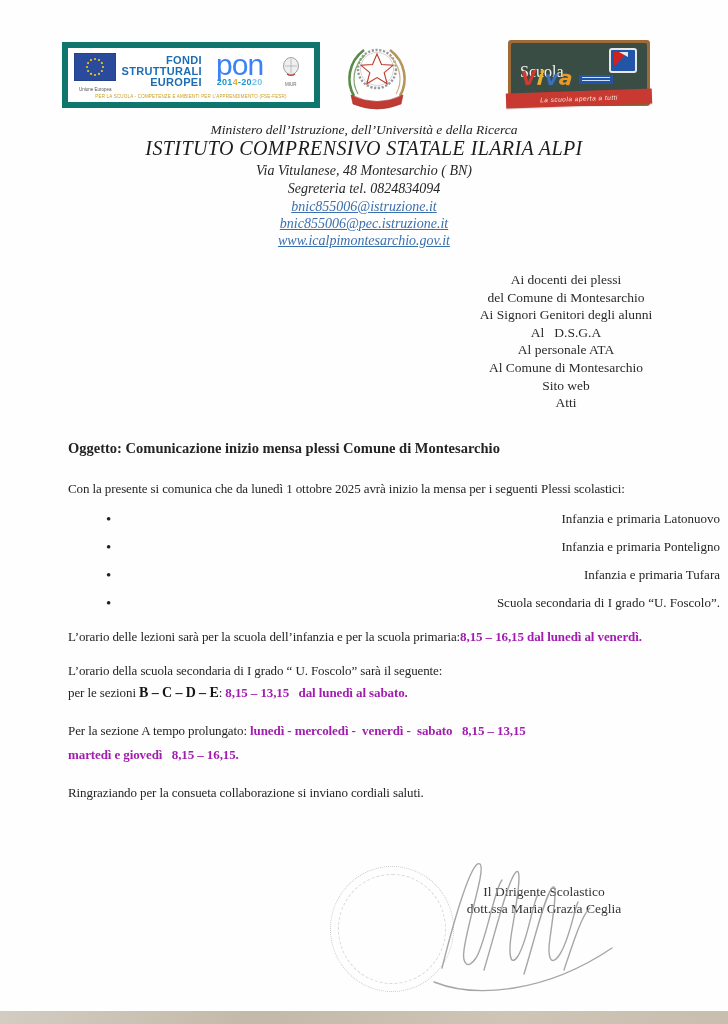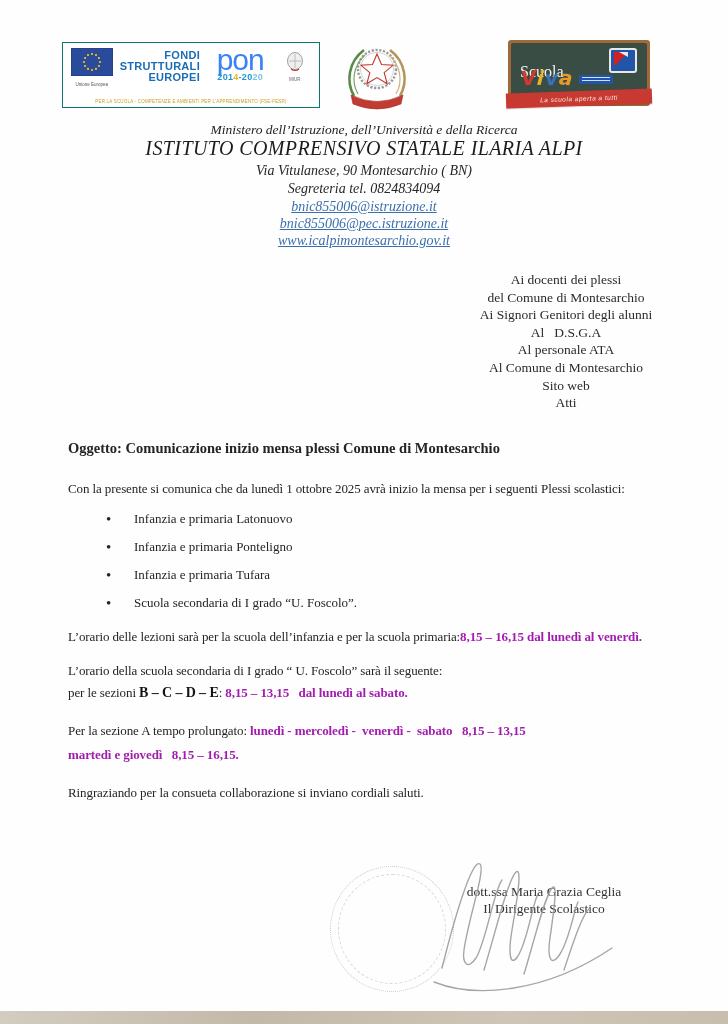--- a/index.html
+++ b/index.html
@@ -4,21 +4,21 @@
 <style>
   html,body{margin:0;padding:0;background:#e8e8e8;}
   .page{
     position:relative;width:728px;height:1024px;margin:0 auto;
     background:#fefefe;overflow:hidden;
     font-family:"Liberation Serif","DejaVu Serif",serif;color:#262626;
   }
   
   .pon-box{
     position:absolute;left:62px;top:42px;width:258px;height:66px;
-    border:1px solid #0f766e;background:#fff;box-sizing:border-box;
+    border:6px solid #0f766e;background:#fff;box-sizing:border-box;
     display:flex;align-items:flex-start;padding:5px 10px 12px 6px;gap:5px;
   }
   .eu-col{width:48px;text-align:center;}
   .eu-caption{font-size:4.5px;color:#555;margin-top:2px;font-family:"Liberation Sans",sans-serif;}
   .fondi-col{flex:1;text-align:right;padding-top:2px;
     font-family:"Liberation Sans",sans-serif;font-weight:bold;color:#1b6db5;
     font-size:11px;line-height:11px;letter-spacing:.3px;}
   .pon-col{width:74px;text-align:center;font-family:"Liberation Sans",sans-serif;}
   .pon-word{font-weight:normal;font-size:30px;line-height:24px;color:#3b82f6;letter-spacing:-1px;}
   .pon-years{font-size:9px;font-weight:bold;letter-spacing:.3px;}
@@ -63,21 +63,21 @@
   .link1{top:199px;} .link2{top:216px;} .link3{top:233px;}
   
   .recipients{position:absolute;left:420px;top:271px;width:292px;text-align:center;
     font-size:13.5px;line-height:17.6px;color:#2a2a2a;}
   .recipients div{white-space:pre-wrap;}
   
   .doc-body{position:absolute;left:68px;top:440px;width:652px;font-size:12.5px;color:#242424;}
   .doc-body .line{white-space:pre;letter-spacing:-.1px;}
   .subject{font-weight:bold;font-size:14.5px;letter-spacing:0 !important;}
   .intro{margin-top:24px;font-size:13px;}
-  .plist{margin:12px 0 16px 0;padding:0 0 0 66px;list-style:none;}
+  .plist{margin:12px 0 16px 0;padding:0 0 0 66px;list-style:none;text-align:right;}
   .plist li{position:relative;height:20px;line-height:20px;margin-bottom:8px;font-size:13px;}
   .plist li::before{content:"\2022";position:absolute;left:-28px;top:0;font-size:15px;color:#222;}
   .p1{margin-top:2px;font-size:13px;}
   .p2{margin-top:18px;font-size:13px;}
   .p3{margin-top:6px;font-size:13px;}
   .p4{margin-top:22px;font-size:13px;}
   .p5{margin-top:8px;font-size:13px;}
   .closing{margin-top:22px;font-size:13px;}
   .b{font-weight:bold;color:#a21caf;}
   .bb{font-weight:bold;color:#151515;font-size:14px;}
@@ -170,21 +170,21 @@
       <span class="sv-tag">
           <i></i>
           <i></i>
         </span>
       <div class="sv-ribbon">La scuola aperta a tutti</div>
     </div>
   </div>
 
   <div class="center-line ministry">Ministero dell’Istruzione, dell’Università e della Ricerca</div>
   <div class="center-line school">ISTITUTO COMPRENSIVO STATALE ILARIA ALPI</div>
-  <div class="center-line addr">Via Vitulanese, 90 Montesarchio ( BN)</div>
+  <div class="center-line addr">Via Vitulanese, 48 Montesarchio ( BN)</div>
   <div class="center-line phone">Segreteria tel. 0824834094</div>
   <div class="center-line lh-link link1"><a>bnic855006@istruzione.it</a></div>
   <div class="center-line lh-link link2"><a>bnic855006@pec.istruzione.it</a></div>
   <div class="center-line lh-link link3"><a>www.icalpimontesarchio.gov.it</a></div>
 
   <div class="recipients">
     <div>Ai docenti dei plessi</div>
     <div>del Comune di Montesarchio</div>
     <div>Ai Signori Genitori degli alunni</div>
     <div>Al   D.S.G.A</div>
@@ -209,22 +209,22 @@
     <div class="line p4"><span>Per la sezione A tempo prolungato: </span><span class="b">lunedì - mercoledì -  venerdì -  sabato   8,15 – 13,15</span></div>
     <div class="line p5 b">martedì e giovedì   8,15 – 16,15.</div>
     <div class="line closing">Ringraziando per la consueta collaborazione si inviano cordiali saluti.</div>
   </div>
 
   <div class="stamp">
       <div class="inner"></div>
     </div>
 
   <div class="sig-block">
+    <div>Il Dirigente Scolastico</div>
     <div>dott.ssa Maria Grazia Ceglia</div>
-    <div>Il Dirigente Scolastico</div>
   </div>
 
   <svg class="scrawl" viewBox="0 0 200 148">
     <g fill="none" stroke="#979797" stroke-width="1.4" stroke-linecap="round" opacity="0.85">
       <path d="M18 118 C30 70 48 8 56 14 C62 19 44 70 40 100 C38 114 44 120 52 108 C62 92 70 40 78 30"></path>
       <path d="M60 120 C72 80 84 30 92 22 C98 17 94 45 88 80 C84 104 86 118 94 106 C104 90 108 55 114 44"></path>
       <path d="M100 124 C110 92 120 48 128 38 C134 31 130 60 126 88 C123 108 127 118 136 104 C146 88 150 60 154 52"></path>
       <path d="M140 120 C148 96 158 64 166 58"></path>
       <path d="M10 132 C50 148 120 144 188 98"></path>
     </g>

